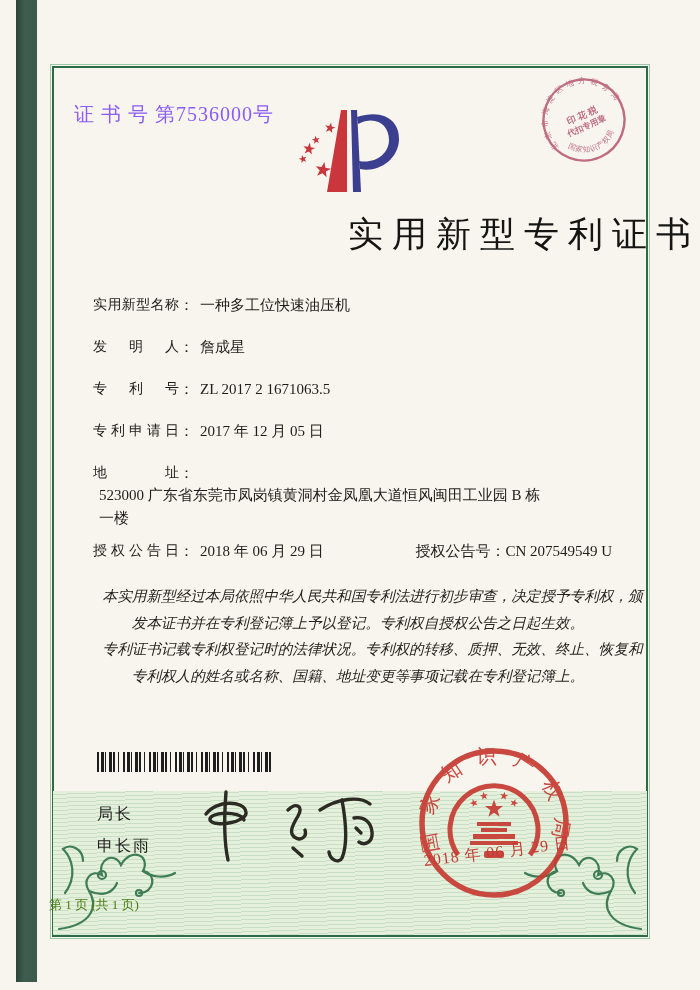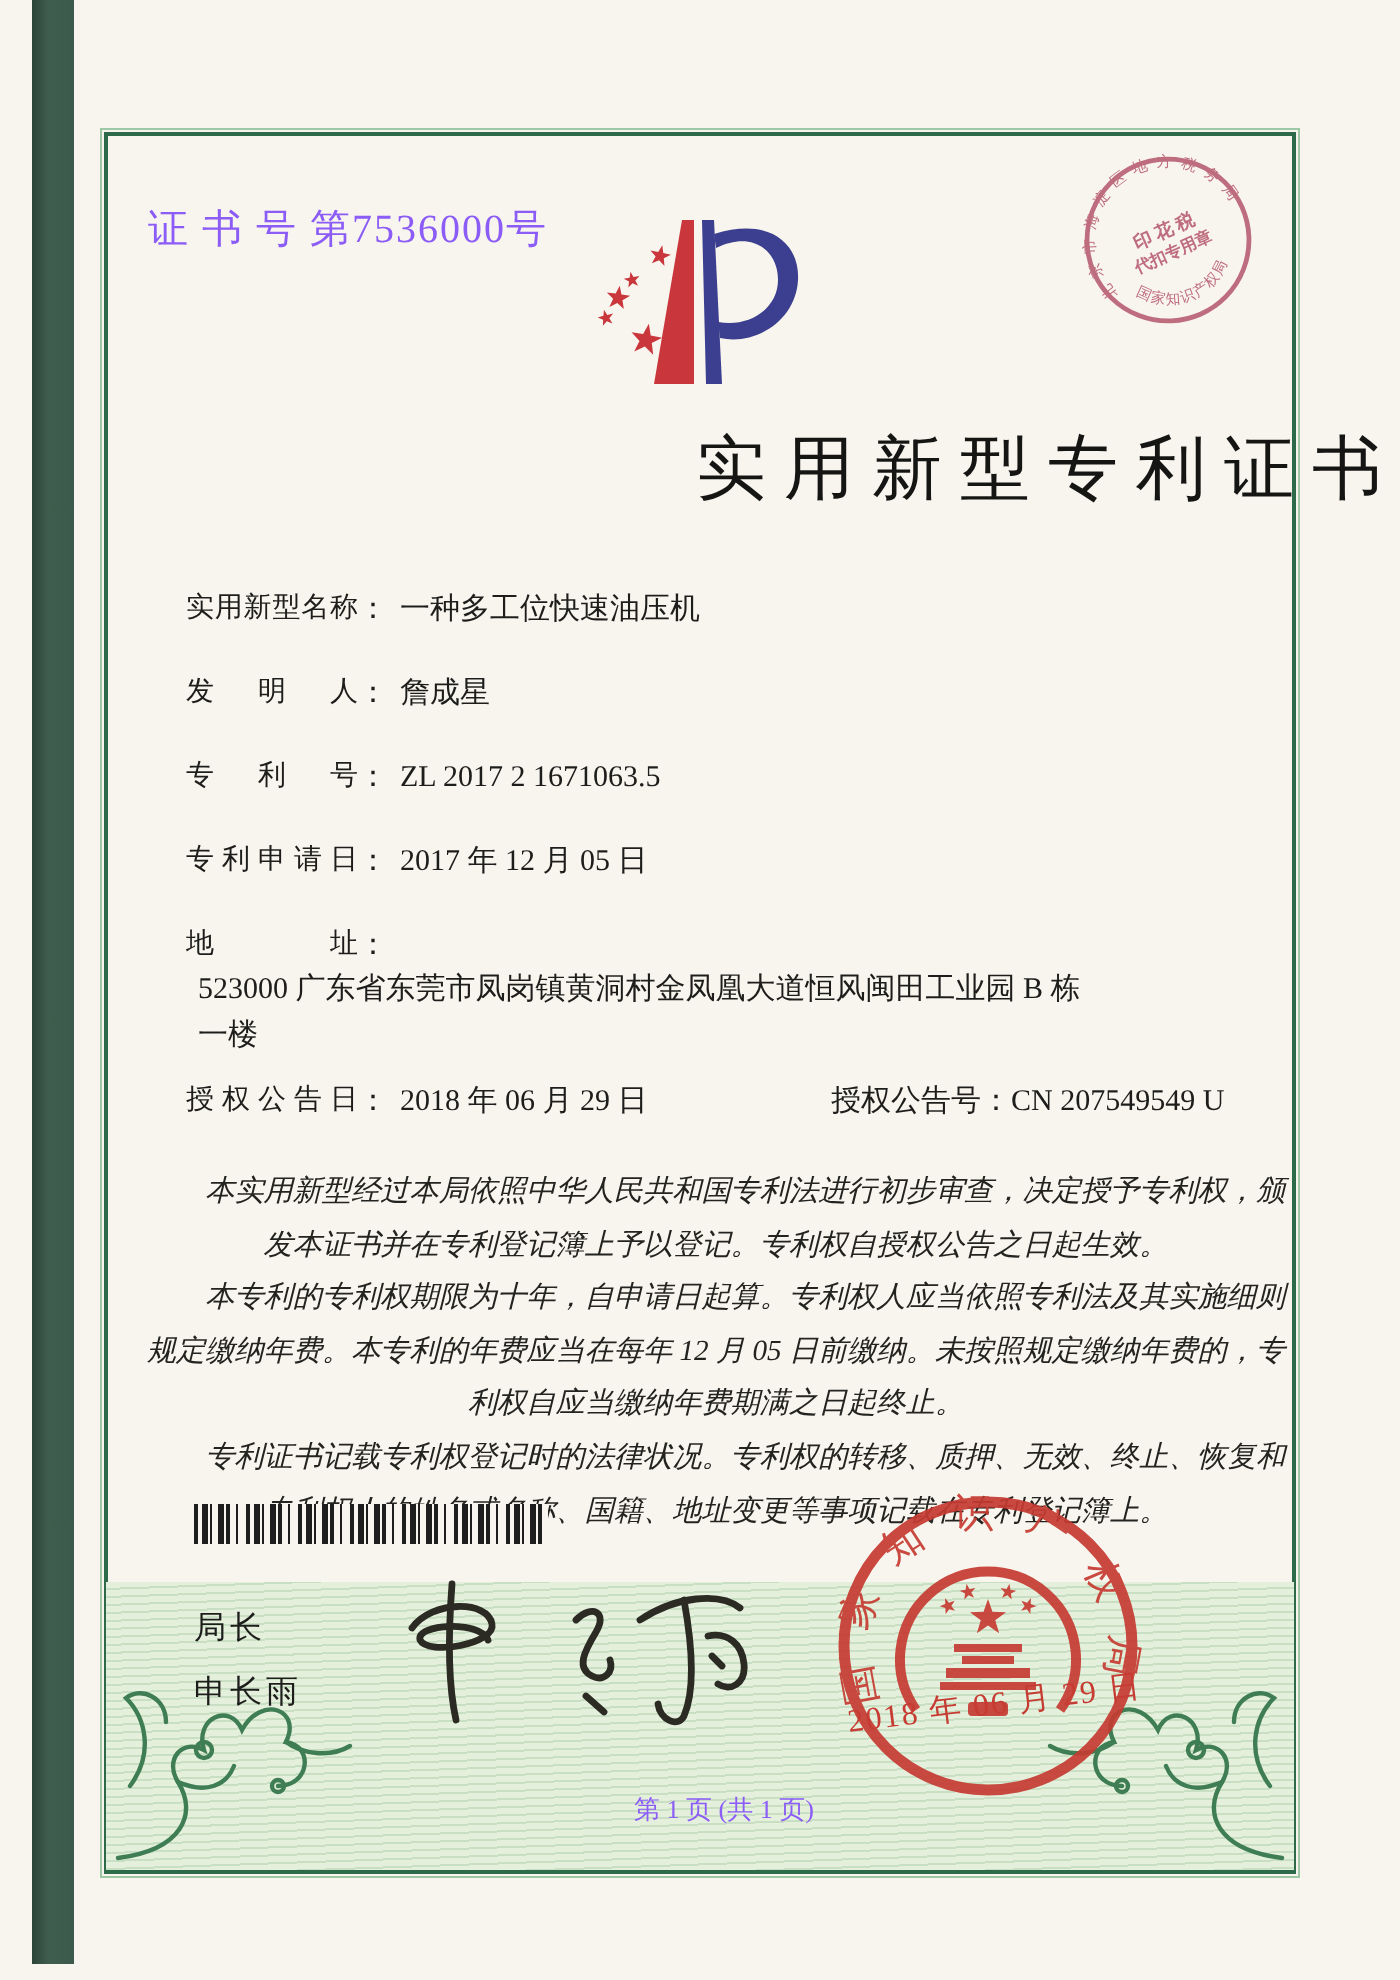--- a/index.html
+++ b/index.html
@@ -43,21 +43,21 @@
       #1e1e1e 0 2px,#f8f5ee 2px 4px,#1e1e1e 4px 7px,#f8f5ee 7px 8px,
       #1e1e1e 8px 9px,#f8f5ee 9px 12px,#1e1e1e 12px 15px,#f8f5ee 15px 16px,
       #1e1e1e 16px 18px,#f8f5ee 18px 21px,#1e1e1e 21px 22px,#f8f5ee 22px 26px);}
   #signer-title{left:97px;top:804px;font-size:16px;letter-spacing:2px;}
   #signer-name{left:97px;top:836px;font-size:16px;letter-spacing:2px;}
   #signature{left:196px;top:784px;}
   #seal{left:404px;top:733px;opacity:.92;}
   #seal-date{left:424px;top:851px;font-size:16px;color:#c63b32;letter-spacing:1px;
     transform:rotate(-7deg);transform-origin:left center;white-space:nowrap;}
   #tax-stamp{left:538px;top:74px;opacity:.85;}
-  #footer{left:65px;top:896px;width:594px;text-align:center;font-size:13px;color:#8b5cf6;}
+  #footer{left:49px;top:896px;width:594px;text-align:left;font-size:13px;color:#4d7c0f;}
   .flourish{position:absolute;bottom:2px;}
   .flourish.left{left:2px;}
   .flourish.right{right:2px;transform:scaleX(-1);}
 </style>
 </head>
 <body>
 
 <div class="abs" id="spine"></div>
 
 <div class="abs" id="frame">
@@ -105,21 +105,20 @@
   <div class="frow grant-row">
     <span class="flabel">授权公告日</span><span class="fcolon">：</span><span class="fvalue">2018 年 06 月 29 日</span>
     <span class="grant-no">
       <span>授权公告号</span><span>：</span><span>CN 207549549 U</span>
     </span>
   </div>
 </div>
 
 <div class="abs" id="body-text">
   <p>本实用新型经过本局依照中华人民共和国专利法进行初步审查，决定授予专利权，颁发本证书并在专利登记簿上予以登记。专利权自授权公告之日起生效。</p>
-  <p>本专利的专利权期限为十年，自申请日起算。专利权人应当依照专利法及其实施细则规定缴纳年费。本专利的年费应当在每年 12 月 05 日前缴纳。未按照规定缴纳年费的，专利权自应当缴纳年费期满之日起终止。</p>
   <p>专利证书记载专利权登记时的法律状况。专利权的转移、质押、无效、终止、恢复和专利权人的姓名或名称、国籍、地址变更等事项记载在专利登记簿上。</p>
 </div>
 
 <div class="abs" id="barcode"></div>
 
 <div class="abs" id="green-panel">
   <svg class="flourish left" width="150" height="100" viewBox="0 0 150 100">
     <g fill="none" stroke="#3f7d55" stroke-width="2.2" stroke-linecap="round">
       <path d="M4,96 C36,92 44,74 34,58 C27,47 36,36 47,42 C42,26 60,18 66,32 C76,14 96,22 88,38 C102,40 100,60 84,60"></path>
       <path d="M10,60 C22,44 18,26 8,16 C16,10 28,16 28,28"></path>

